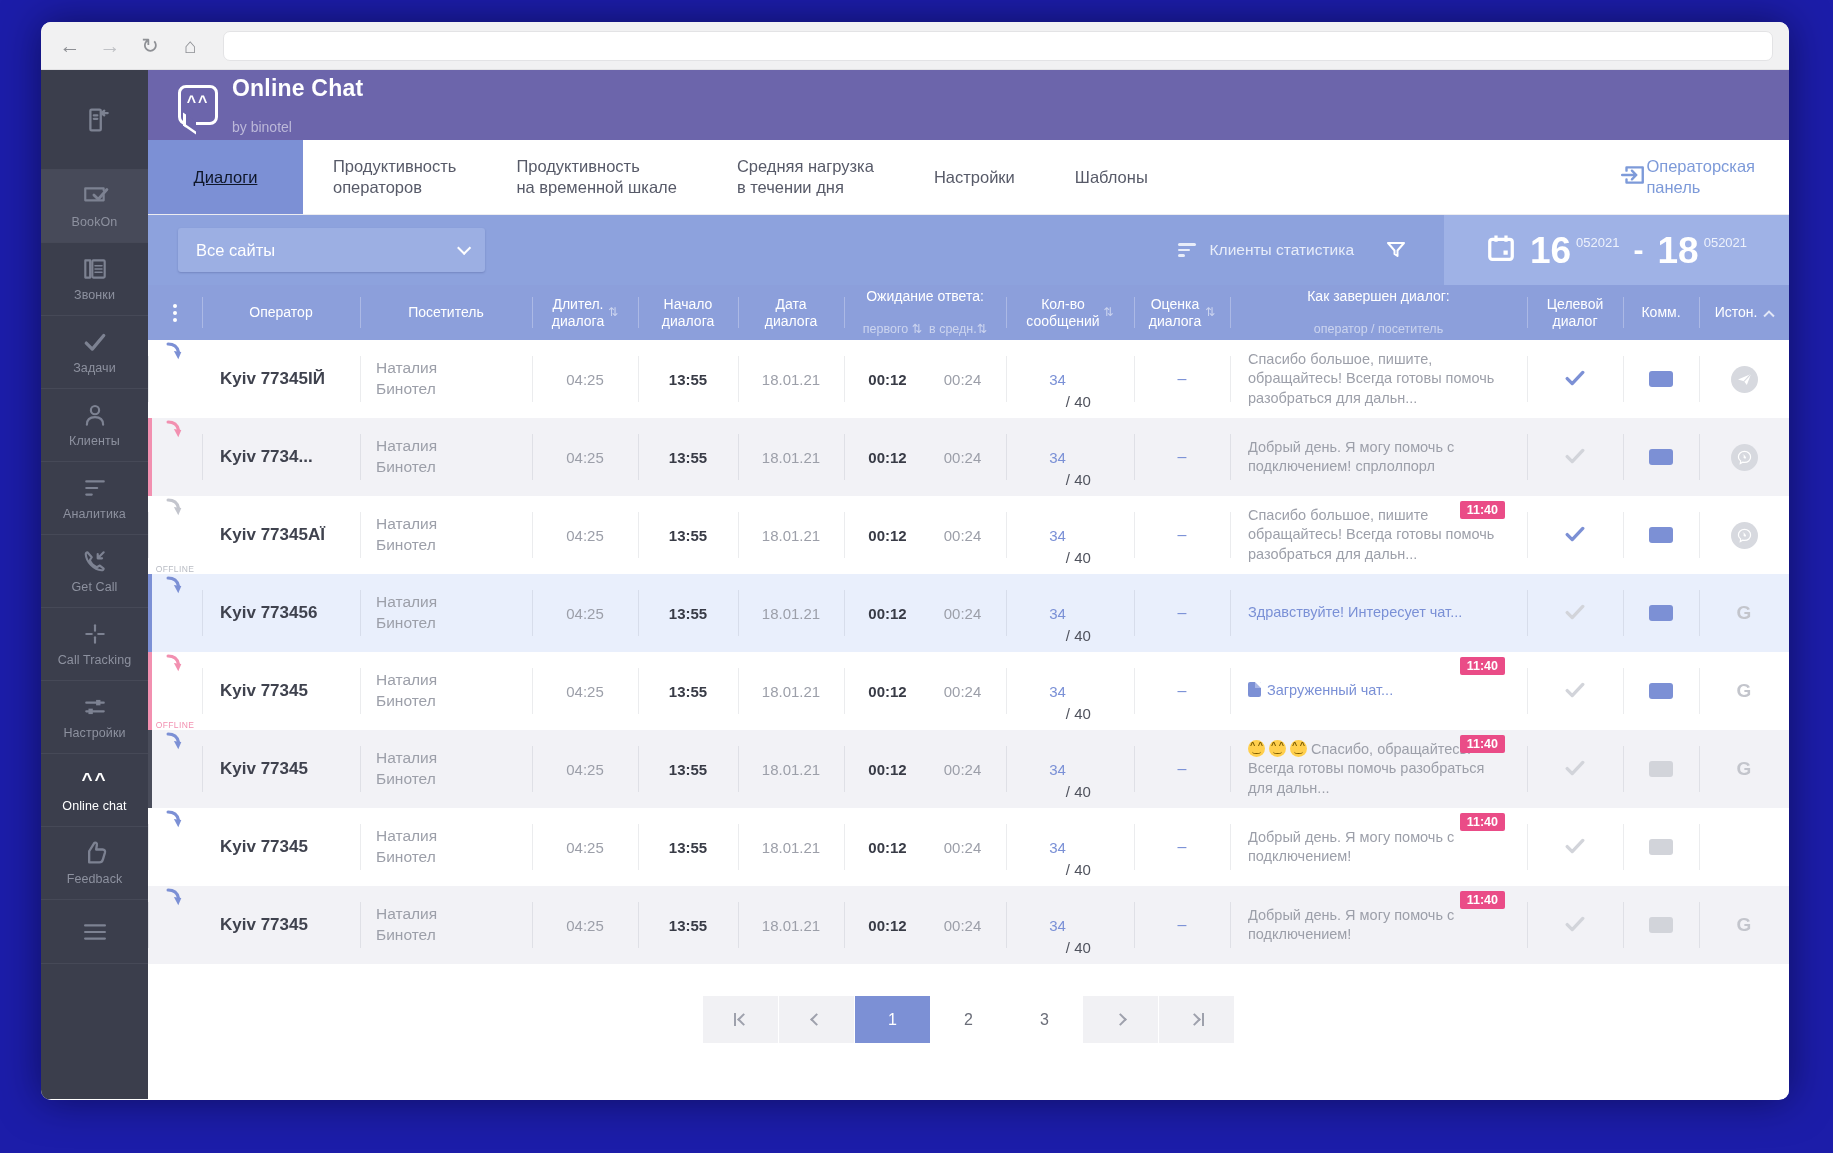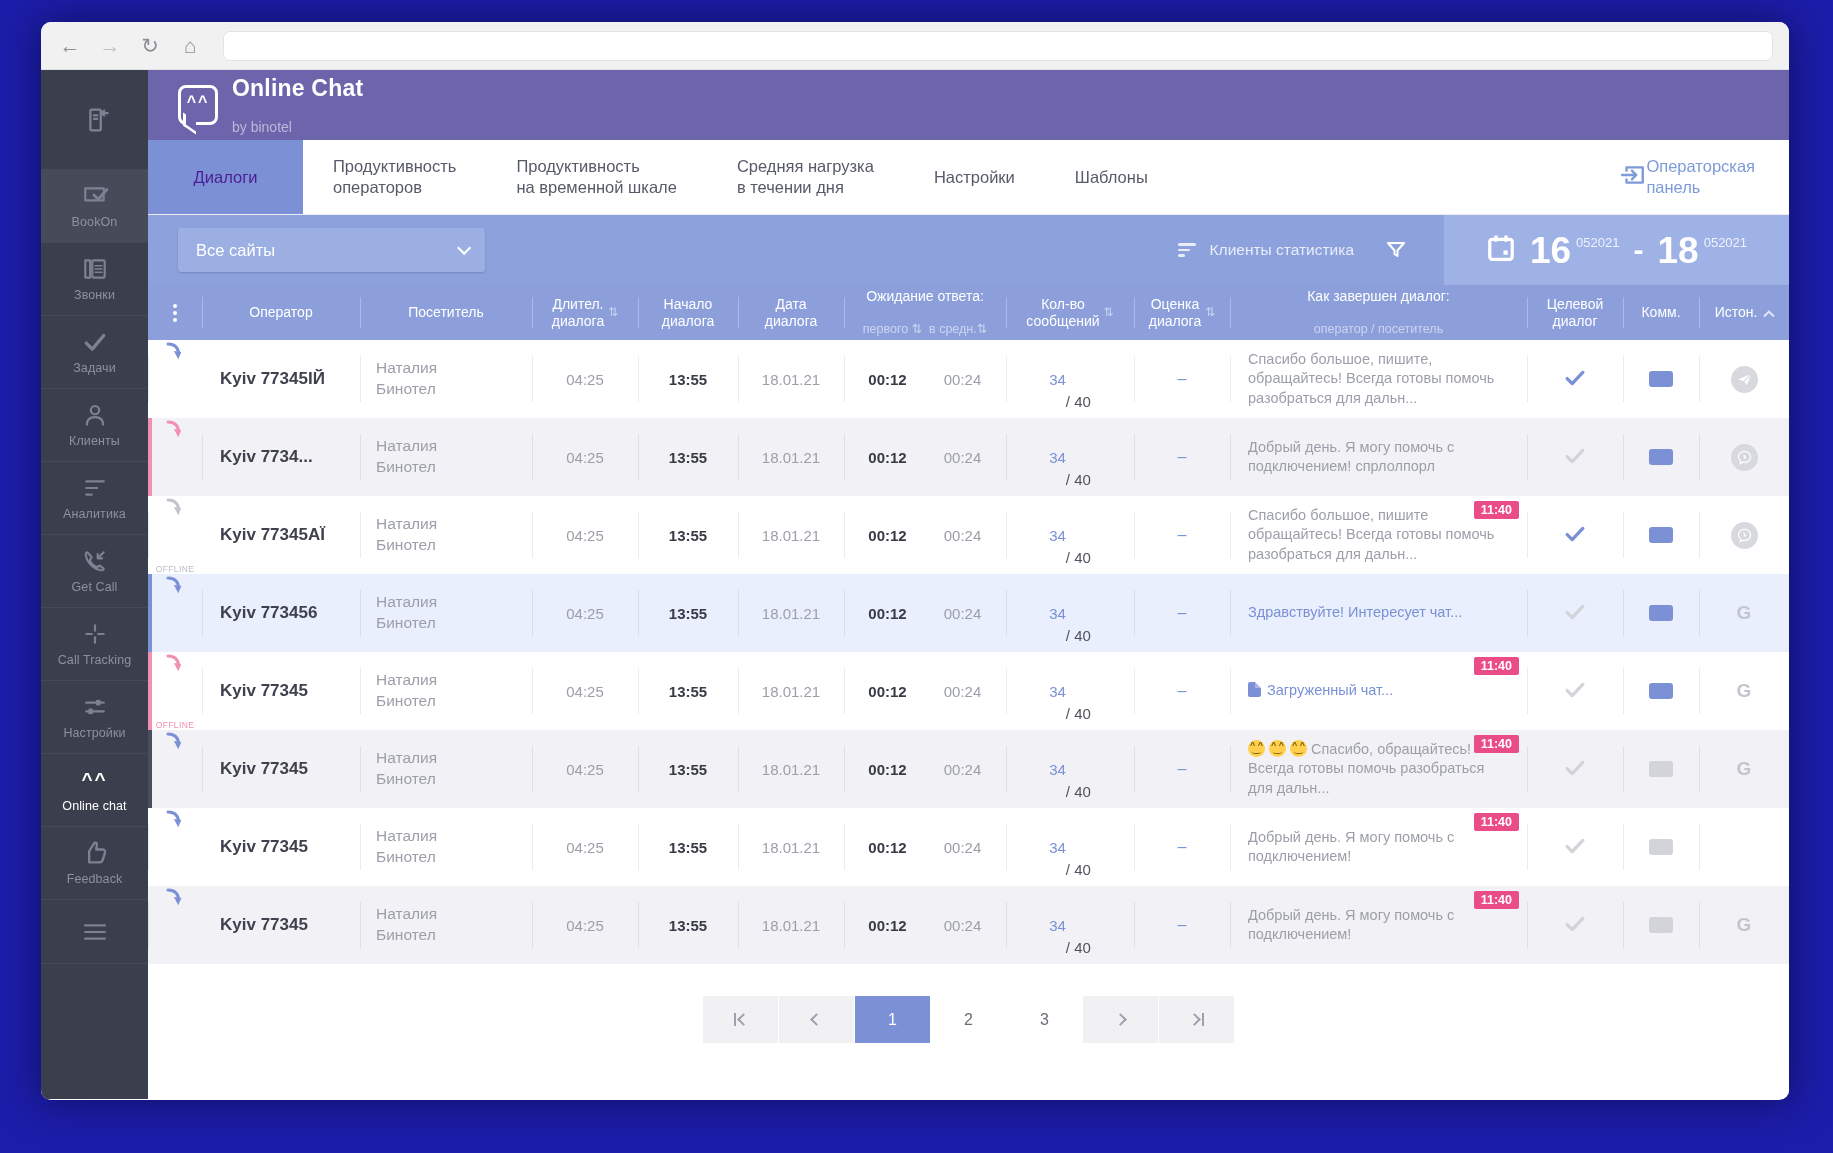--- a/index.html
+++ b/index.html
@@ -33,21 +33,21 @@
   .brand { height:70px; background:#6c65ab; display:flex; align-items:center; padding-left:30px; flex:none; }
   .logo-ic { position:relative; width:40px; height:40px; border:3px solid #fff; border-radius:8px; display:flex; align-items:center; justify-content:center; }
   .logo-ic::after { content:""; position:absolute; left:2px; bottom:-8px; width:10px; height:10px; background:#6c65ab; border-left:3px solid #fff; border-bottom:3px solid #fff; transform:skewY(35deg); }
   .logo-eyes { color:#fff; font-weight:bold; font-size:16px; letter-spacing:2px; margin-top:-6px; }
   .logo-txt { margin-left:14px; color:#fff; }
   .logo-title { font-size:23px; font-weight:bold; letter-spacing:.2px; }
   .logo-sub { font-size:14px; color:#bcb8d9; margin-top:17px; }
 
   .tabbar { height:75px; display:flex; align-items:stretch; flex:none; border-bottom:1px solid #ececf0; }
   .tab { display:flex; align-items:center; padding:0 30px; font-size:16.5px; color:#575a68; text-align:left; line-height:1.25; cursor:pointer; white-space:pre-line; }
-  .tab.active { background:#7c90d5; color:#4c1d95; min-width:155px; justify-content:center; }
+  .tab.active { background:#7c90d5; color:#0f172a; min-width:155px; justify-content:center;text-decoration:underline; }
   .op-panel { margin-left:auto; display:flex; align-items:center; padding-right:34px; color:#7d9ad9; cursor:pointer; }
   .op-panel .op-lab { font-size:16.5px; line-height:1.25; white-space:pre-line; }
   .op-panel svg { stroke:#7d9ad9; fill:none; stroke-width:2.2; stroke-linecap:round; stroke-linejoin:round; }
 
   .filterbar { height:70px; background:#8da2dd; display:flex; align-items:center; flex:none; }
   .sites-btn { margin-left:30px; width:307px; height:44px; background:#9cafe3; border-radius:3px; display:flex; align-items:center; justify-content:space-between; padding:0 18px; color:#fff; font-size:16.5px; cursor:pointer; box-shadow:0 1px 2px rgba(40,50,110,.25); }
   .chev-dn { width:10px; height:10px; border-right:2.5px solid #fff; border-bottom:2.5px solid #fff; transform:rotate(45deg) translateY(-3px); }
   .summary { margin-left:auto; display:flex; align-items:center; gap:14px; color:#e8edf9; font-size:15.5px; cursor:pointer; }
   .bars-ic span { display:block; height:2.5px; background:#e8edf9; border-radius:2px; margin:3px 0; }
   .bars-ic .b1{width:18px;} .bars-ic .b2{width:12px;} .bars-ic .b3{width:7px;}
@@ -90,21 +90,21 @@
   .visitor { font-size:17px; font-weight:bold; color:#3f424e; }
   .c-operator { justify-content:flex-start; padding-left:16px; font-size:15.5px; line-height:1.35; }
   .val-dark { color:#383b46; font-weight:bold; }
   .c-wait { gap:0; }
   .c-wait .w1 { color:#383b46; font-weight:bold; width:50%; text-align:center; }
   .c-wait .w2 { width:50%; text-align:center; }
   .m1 { color:#7a90d6; }
   .m2 { color:#50535e;margin-top:44px; }
   .c-rate { color:#7a90d6; font-size:16px; }
   .c-msg { justify-content:flex-start; align-items:center; padding:8px 14px 8px 18px; }
-  .badge { position:absolute; top:5px; right:8px; background:#ea4c87; color:#fff; font-size:12.5px; padding:2px 7px; border-radius:2px; font-weight:bold; }
+  .badge { position:absolute; top:5px; right:22px; background:#ea4c87; color:#fff; font-size:12.5px; padding:2px 7px; border-radius:2px; font-weight:bold; }
   .msgtext { font-size:14.5px; line-height:1.32; color:#9c9fa9; max-width:272px; }
   .msgtext.link { color:#7a90d6; }
   .fileic { display:inline-block; width:13px; height:15px; background:#7c90d5; border-radius:2px; margin-right:6px; vertical-align:-2px; position:relative; }
   .fileic::after { content:""; position:absolute; right:0; top:0; border:3px solid #fff; border-left-color:#a9b6e6; border-bottom-color:#a9b6e6; border-radius:0 2px 0 0; }
   .emo { display:inline-block; width:17px; height:17px; background:#ffcf4d; border-radius:50%; margin-right:4px; vertical-align:-3px; position:relative; }
   .emo::before { content:"^ ^"; position:absolute; left:0; right:0; top:0px; text-align:center; font-size:9px; font-weight:bold; color:#7a5a00; letter-spacing:0; }
   .emo::after { content:""; position:absolute; left:4px; right:4px; bottom:3px; height:4px; border-bottom:1.6px solid #7a5a00; border-radius:50%; }
   .check svg { stroke-width:3; fill:none; stroke-linecap:round; stroke-linejoin:round; }
   .check.blue svg { stroke:#7c90d5; }
   .check.gray svg { stroke:#d2d4da; }

